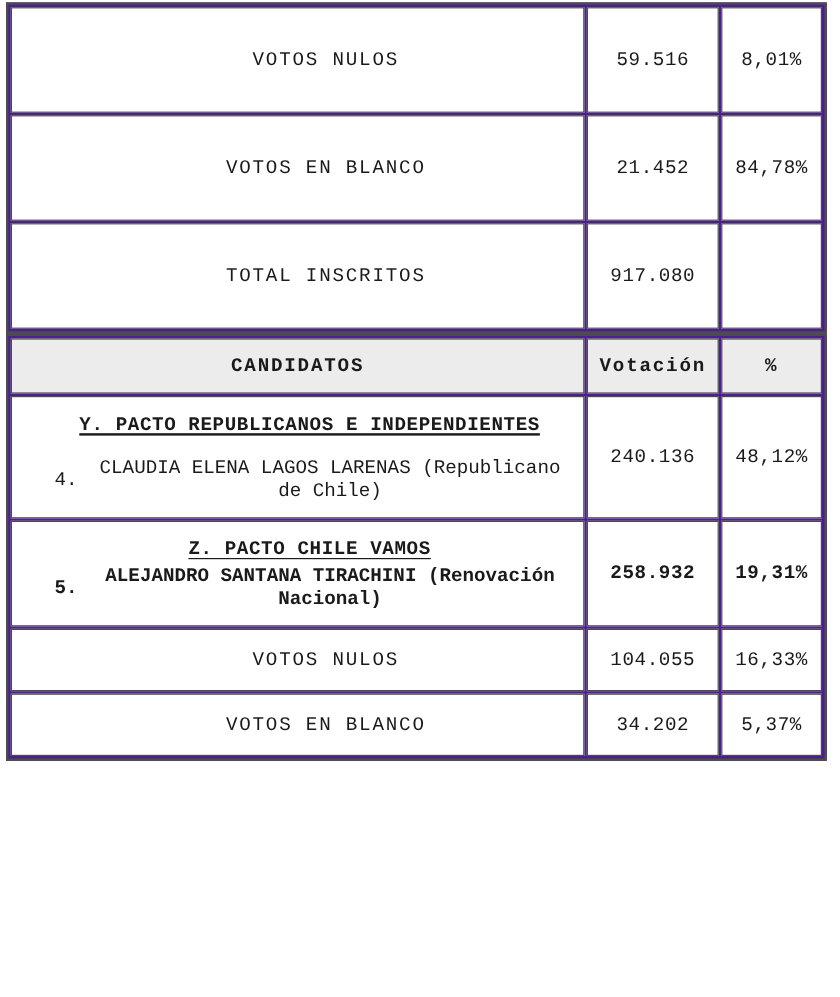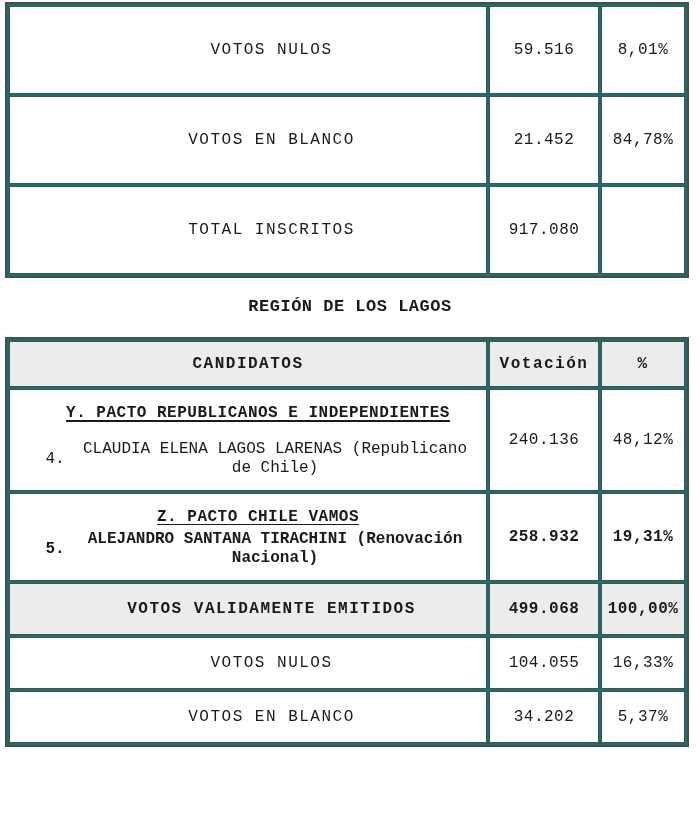--- a/index.html
+++ b/index.html
@@ -15,21 +15,21 @@
     overflow: hidden;
   }
   .page {
     padding: 2px 0 7px 5px;
   }
   table.results {
     border-collapse: separate;
     border-spacing: 2px;
     border: 2px solid #4c4c4c;
     table-layout: fixed;
-    background: #0f766e;
+    background: #4c1d95;
   }
   table.results col.c1 { width: 478px; }
   table.results col.c2 { width: 110px; }
   table.results col.c3 { width: 84px; }
   table.results th,
   table.results td {
     border: 1px solid #4c4c4c;
     font-size: 16px;
     vertical-align: middle;
     text-align: center;
@@ -105,21 +105,20 @@
           <td class="num-val">84,78%</td>
         </tr>
         <tr class="summary-row">
           <td class="c-label"><span class="lbl">TOTAL INSCRITOS</span></td>
           <td class="num-val">917.080</td>
           <td class="num-val"></td>
         </tr>
       </tbody>
     </table>
 
-  <div class="region-title">REGIÓN DE LOS LAGOS</div>
 
   <table class="results" id="table-main">
       <colgroup>
         <col class="c1">
         <col class="c2">
         <col class="c3">
       </colgroup>
       <thead>
         <tr>
           <th class="lbl">CANDIDATOS</th>
@@ -143,25 +142,20 @@
           <td class="c-label">
             <div class="pact compact">Z. PACTO CHILE VAMOS</div>
             <div class="cand">
               <span class="cnum b">5.</span>
               <span class="cname b">ALEJANDRO SANTANA TIRACHINI (Renovación Nacional)</span>
             </div>
           </td>
           <td class="num-val b">258.932</td>
           <td class="num-val b">19,31%</td>
         </tr>
-        <tr class="summary-row shaded">
-          <td class="c-label"><span class="lbl b">VOTOS VALIDAMENTE EMITIDOS</span></td>
-          <td class="num-val b">499.068</td>
-          <td class="num-val b">100,00%</td>
-        </tr>
         <tr class="summary-row">
           <td class="c-label"><span class="lbl">VOTOS NULOS</span></td>
           <td class="num-val">104.055</td>
           <td class="num-val">16,33%</td>
         </tr>
         <tr class="summary-row">
           <td class="c-label"><span class="lbl">VOTOS EN BLANCO</span></td>
           <td class="num-val">34.202</td>
           <td class="num-val">5,37%</td>
         </tr>

